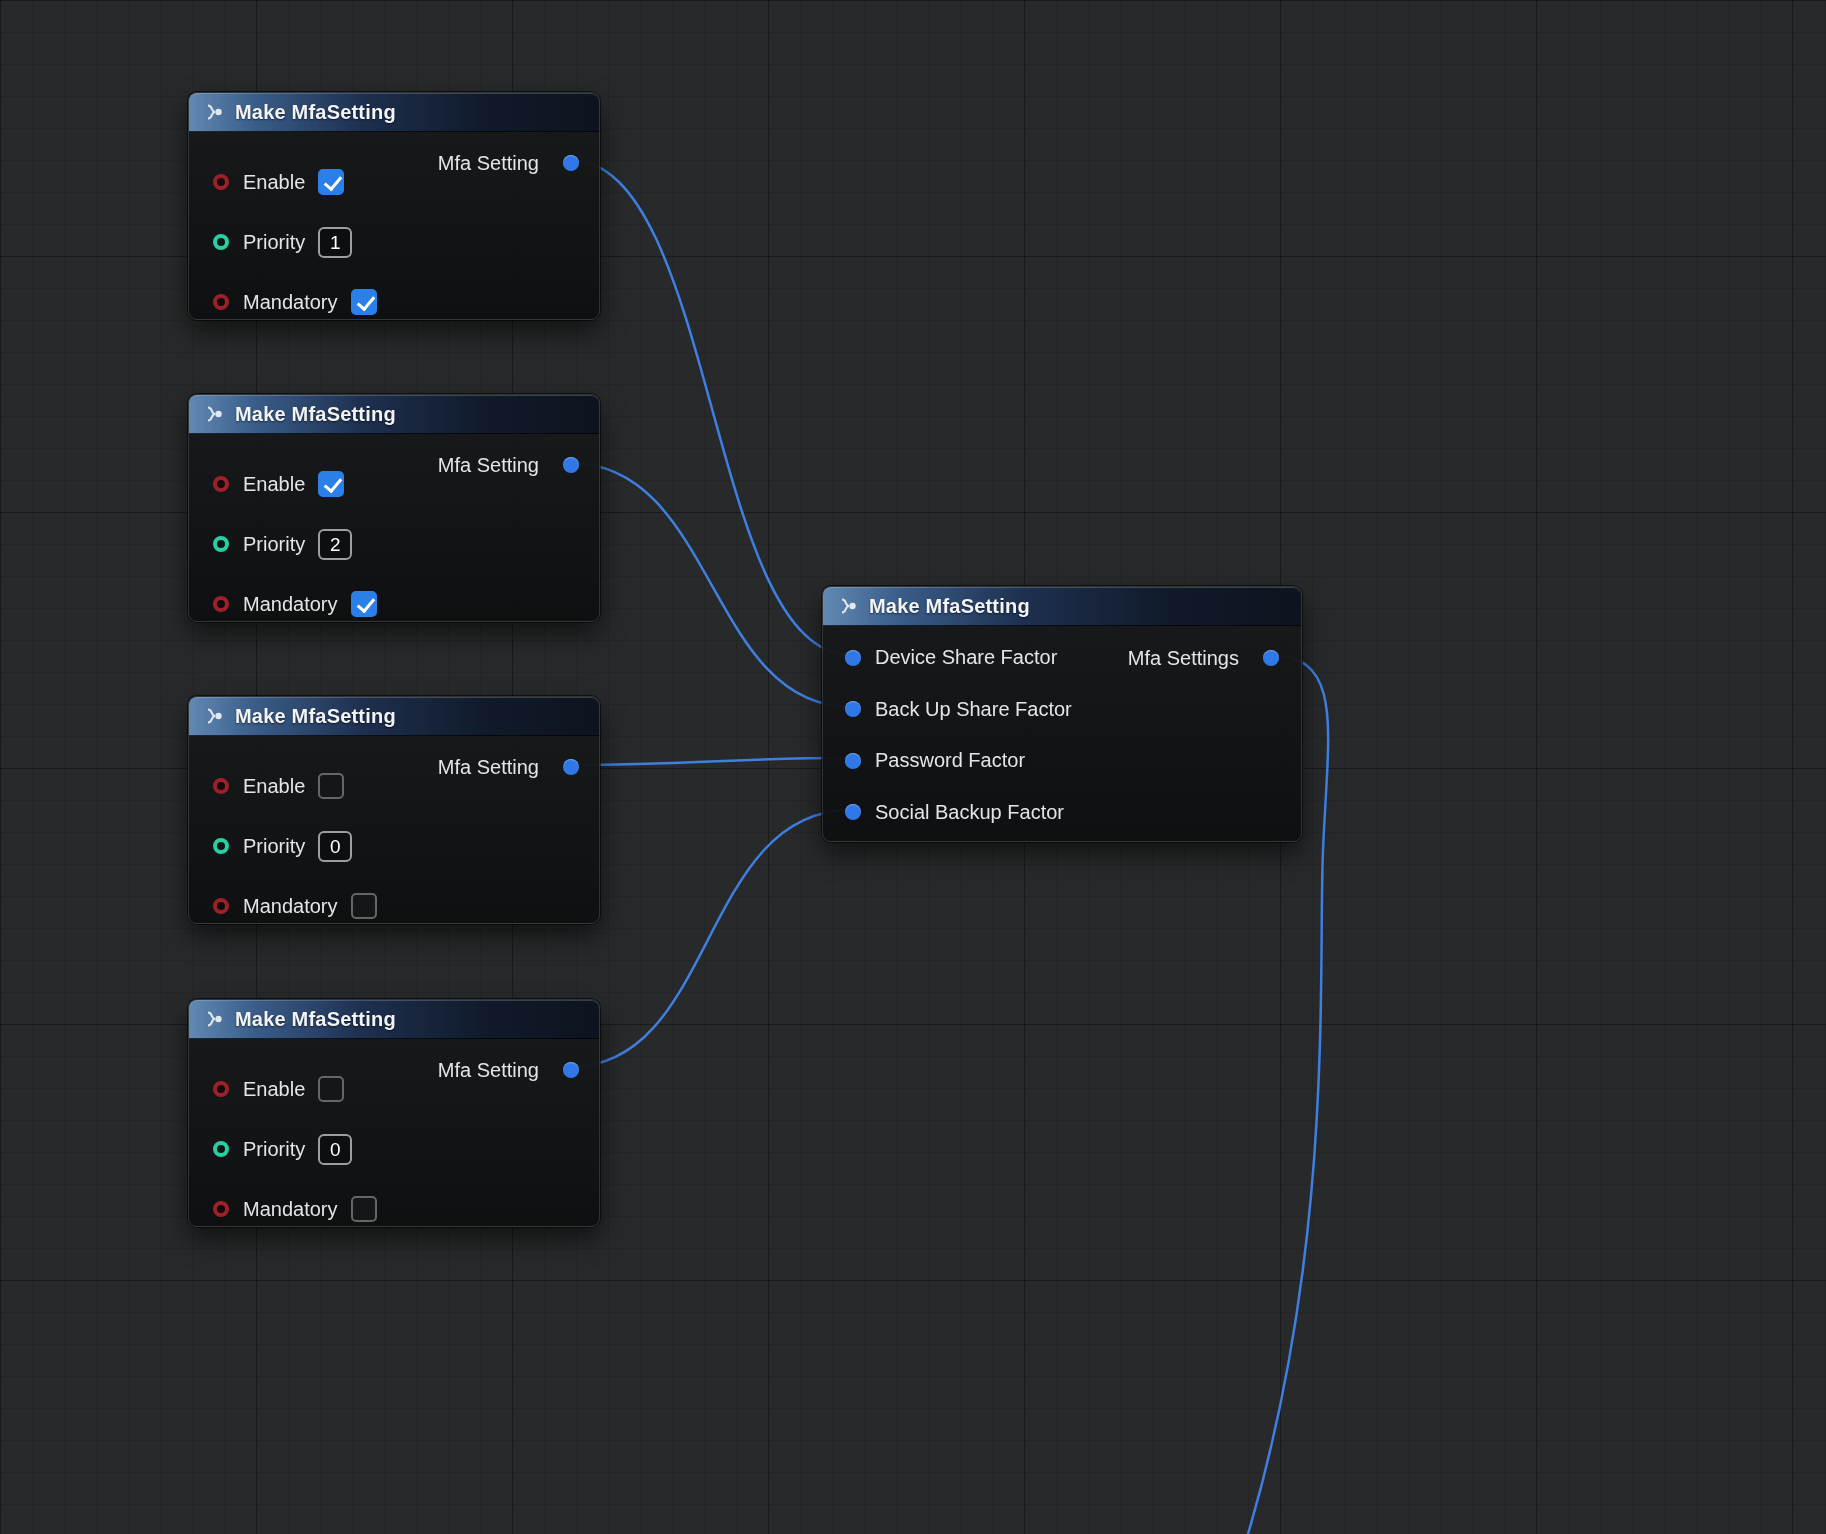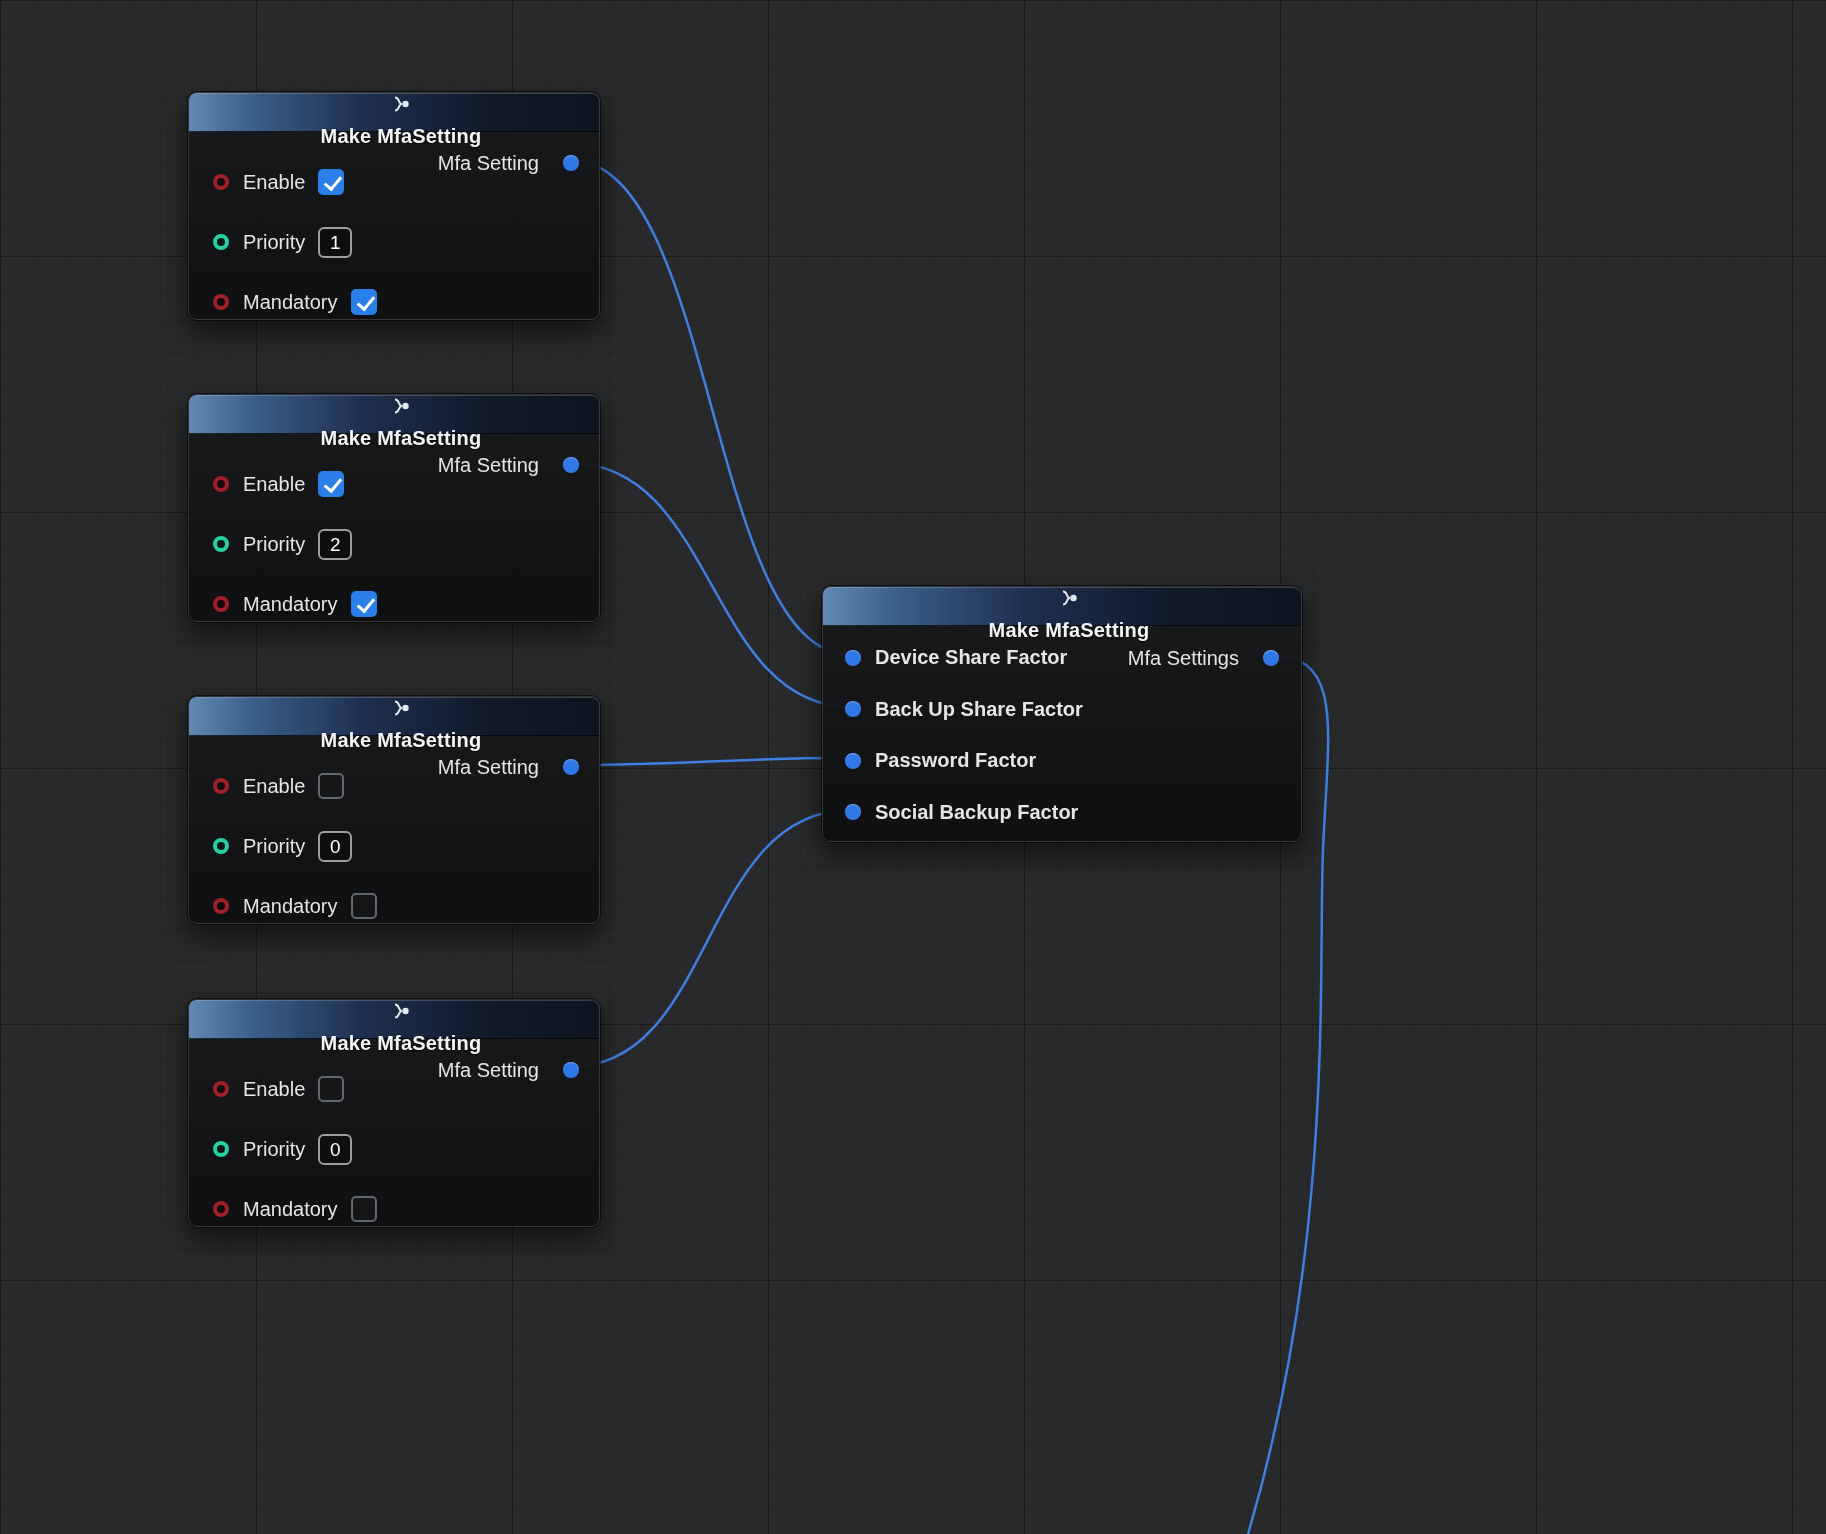--- a/index.html
+++ b/index.html
@@ -35,32 +35,31 @@
   .pos-c{left:188px;top:696px;}
   .pos-d{left:188px;top:999px;}
   .pos-e{left:822px;top:586px;}
 
   .node-title{
     height:38px;display:flex;align-items:center;gap:10px;padding-left:14px;
     border-radius:8px 8px 0 0;
     background:linear-gradient(90deg,#6189b4 0%,#3a5d89 16%,#1e3050 42%,#101a2a 72%,#0d141f 100%);
     box-shadow:inset 0 1px 0 rgba(255,255,255,0.18);
     border-bottom:1px solid rgba(0,0,0,0.7);
-    flex-direction:column;
   }
   .node-title-text{
     color:#f2f4f6;font-weight:bold;font-size:20px;letter-spacing:0.2px;
     text-shadow:0 1px 2px rgba(0,0,0,0.6);
     white-space:nowrap;
   }
   .node-icon{width:22px;height:22px;display:inline-flex;align-items:center;justify-content:center;}
 
   .node-body{position:relative;padding-top:20px;}
   .row{height:60px;display:flex;align-items:center;padding-left:24px;}
-  .node-settings .row{height:51.5px;padding-left:22px;font-weight:bold;}
+  .node-settings .row{height:51.5px;padding-left:22px;}
   .node-settings .node-body{padding-top:6px;}
 
   .pin{width:16px;height:16px;border-radius:50%;box-sizing:border-box;flex:0 0 auto;}
   .pin-bool{border:4.5px solid #9e2129;background:rgba(20,5,6,0.6);}
   .pin-int{border:4.5px solid #27cfa2;background:rgba(5,25,20,0.6);}
   .pin-struct{background:#3077e8;box-shadow:inset 0 1px 1px rgba(255,255,255,0.35);}
 
   .pin-label{color:#e3e5e7;font-size:20px;margin-left:14px;white-space:nowrap;}
   .out-label{margin-left:0;}
 

